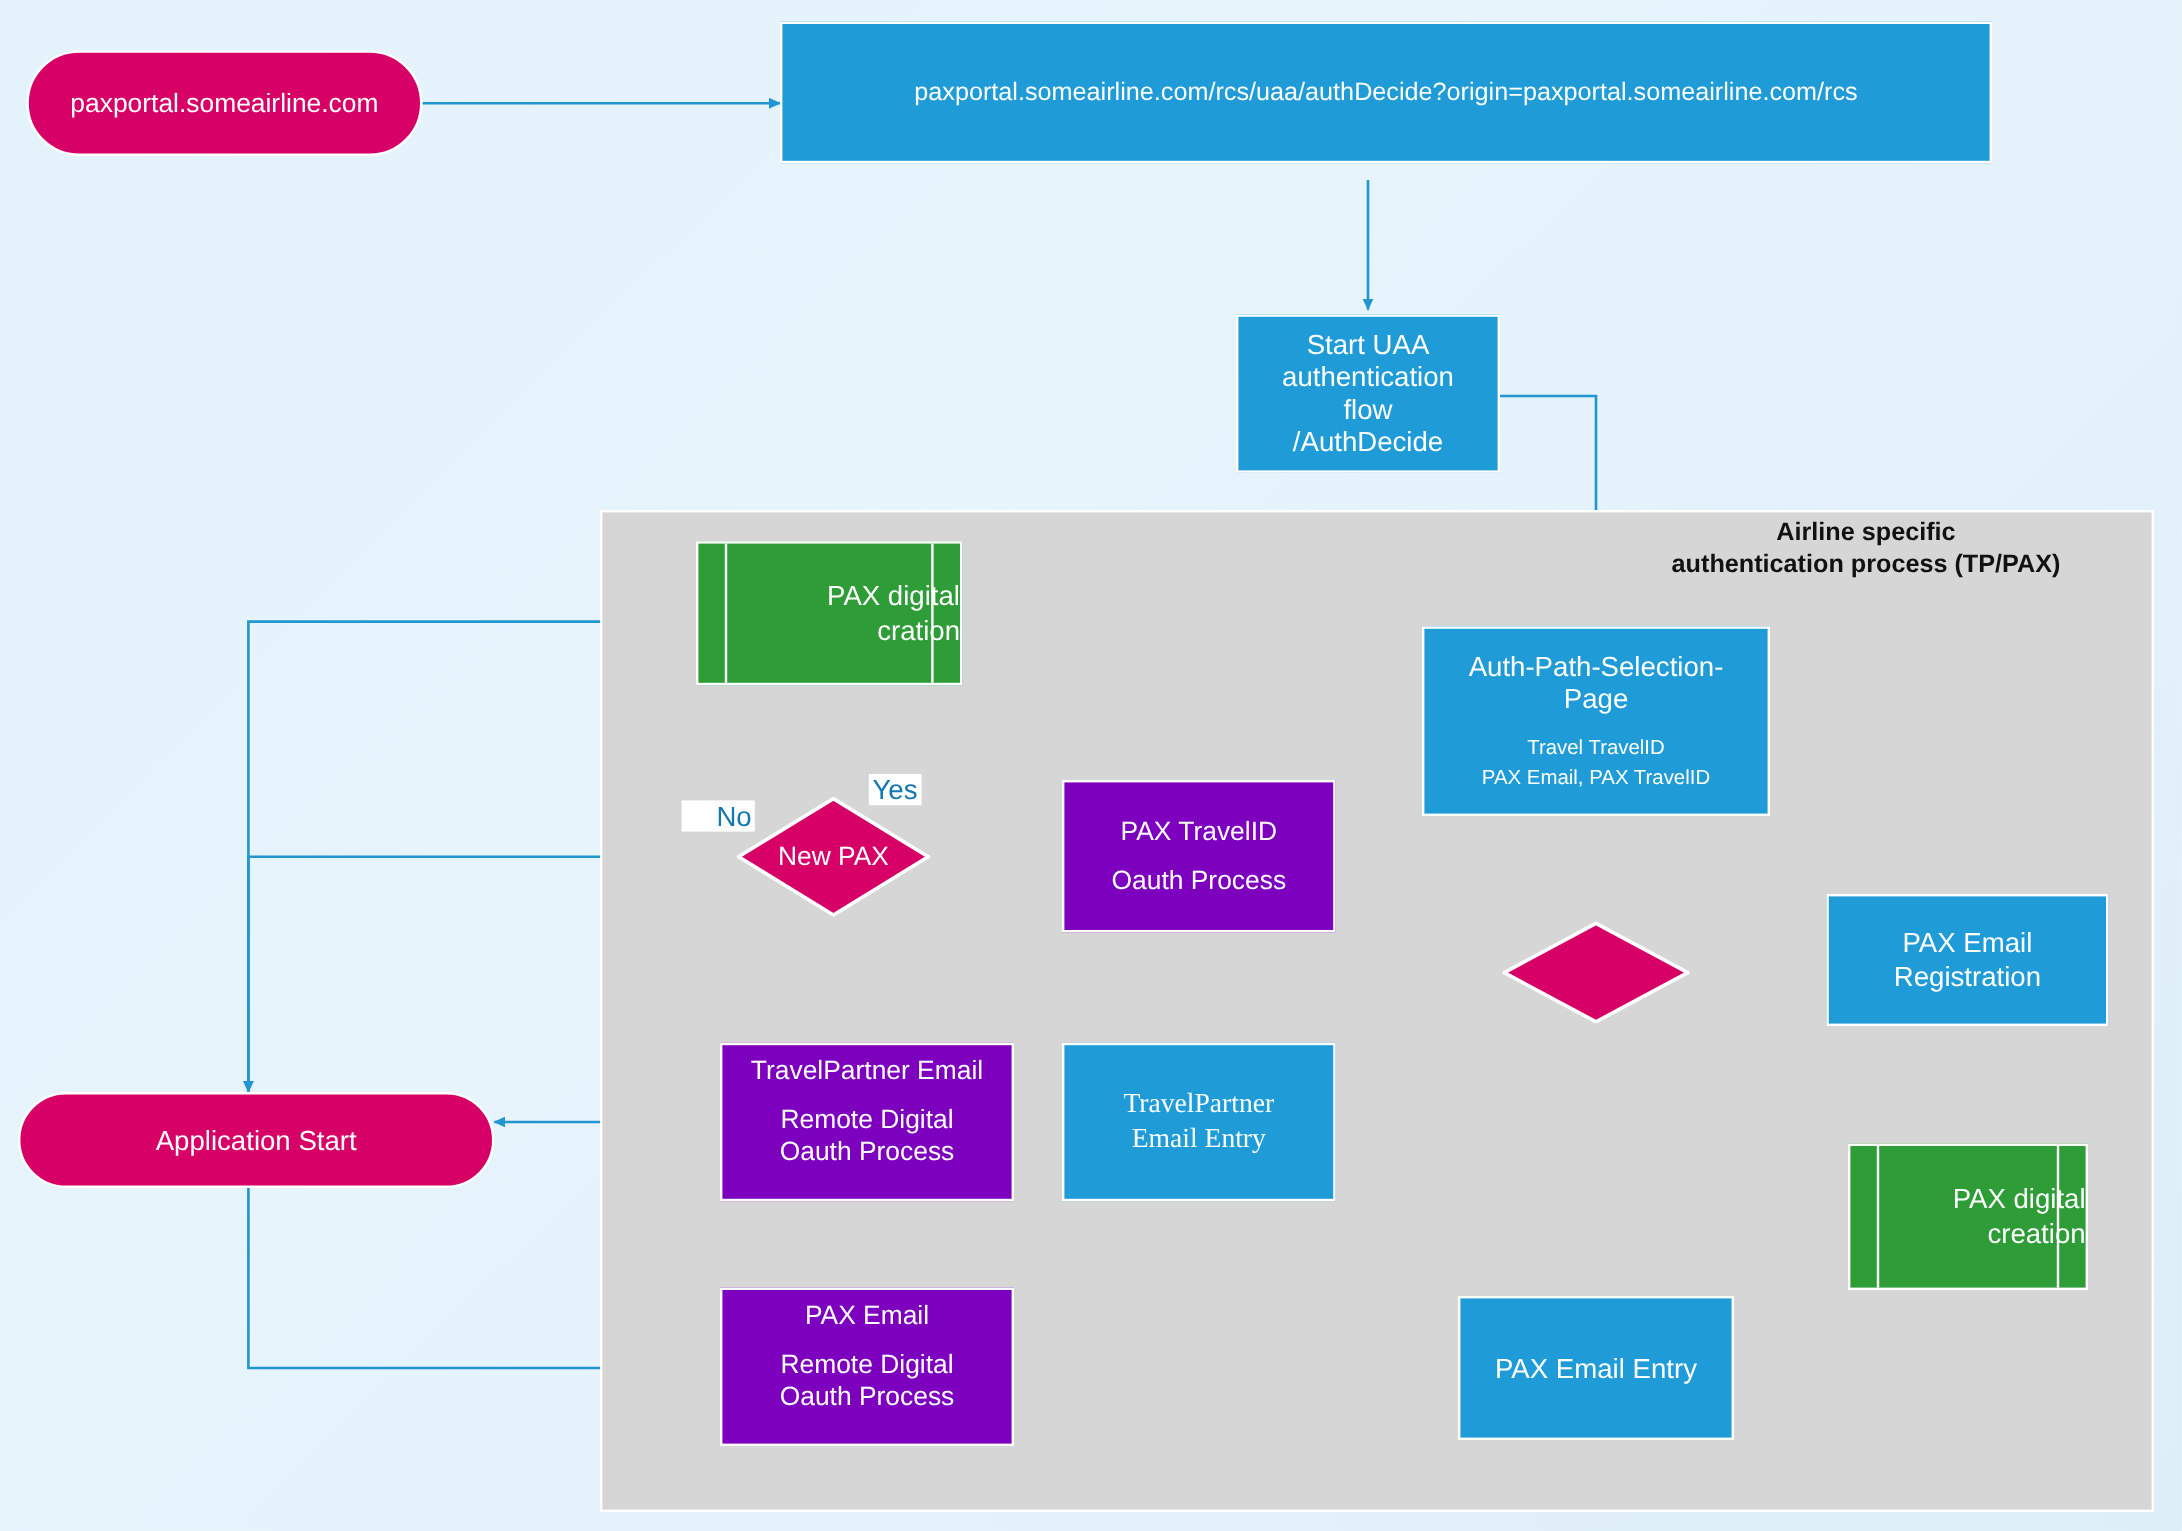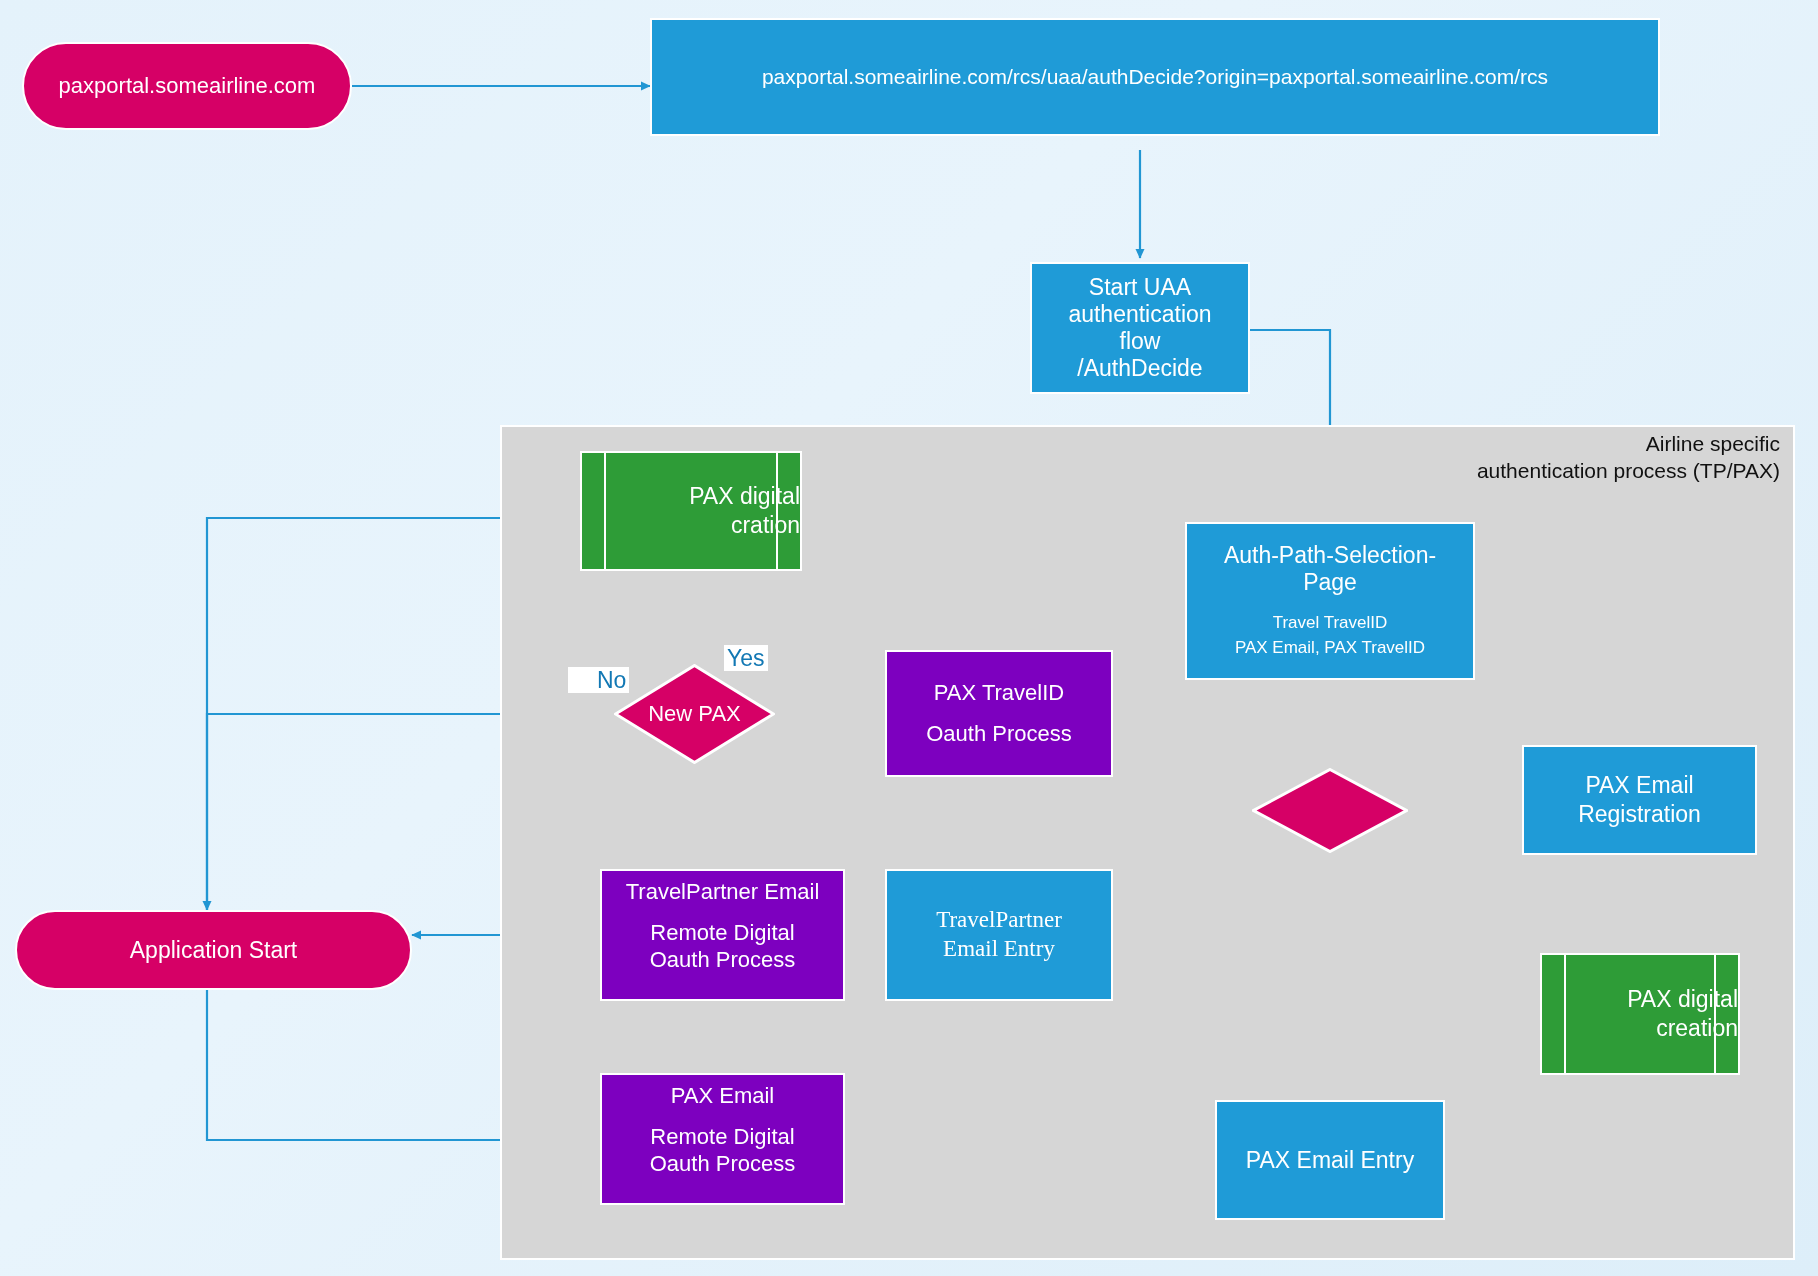--- a/index.html
+++ b/index.html
@@ -78,22 +78,22 @@
     position: absolute;
     box-sizing: border-box;
     background: #d6d6d6;
     border: 2px solid #ffffff;
     z-index: 1;
   }
   .group-title {
     position: absolute;
     z-index: 3;
     color: #111111;
-    font-weight: normal;
-    text-align: right;
+    font-weight: bold;
+    text-align: center;
     line-height: 1.3;
   }
   .edge-label {
     position: absolute;
     z-index: 6;
     color: #1278b4;
     background: #ffffff;
     padding: 0px 3px;
     line-height: 1.15;
   }
@@ -239,21 +239,21 @@
     <span>creation</span>
   </div>
 
   <div class="node" style="left:600px; top:1073px; width:245px; height:132px; background:#7d00bf; font-size:22px; line-height:1.22; justify-content:flex-start; padding-top:8px;">
     <span>PAX Email</span>
     <span class="spacer"></span>
     <span>Remote Digital</span>
     <span>Oauth Process</span>
   </div>
 
-  <div class="node" style="left:1215px; top:1080px; width:230px; height:120px; background:#1f9bd7; font-size:23px;margin-top:20px;">
+  <div class="node" style="left:1215px; top:1080px; width:230px; height:120px; background:#1f9bd7; font-size:23px;">
     <span>PAX Email Entry</span>
   </div>
 
   <div class="node terminator" style="left:15px; top:910px; width:397px; height:80px; background:#d60066; font-size:23px;">
     <span>Application Start</span>
   </div>
 
 </div>
 
 </body></html>

